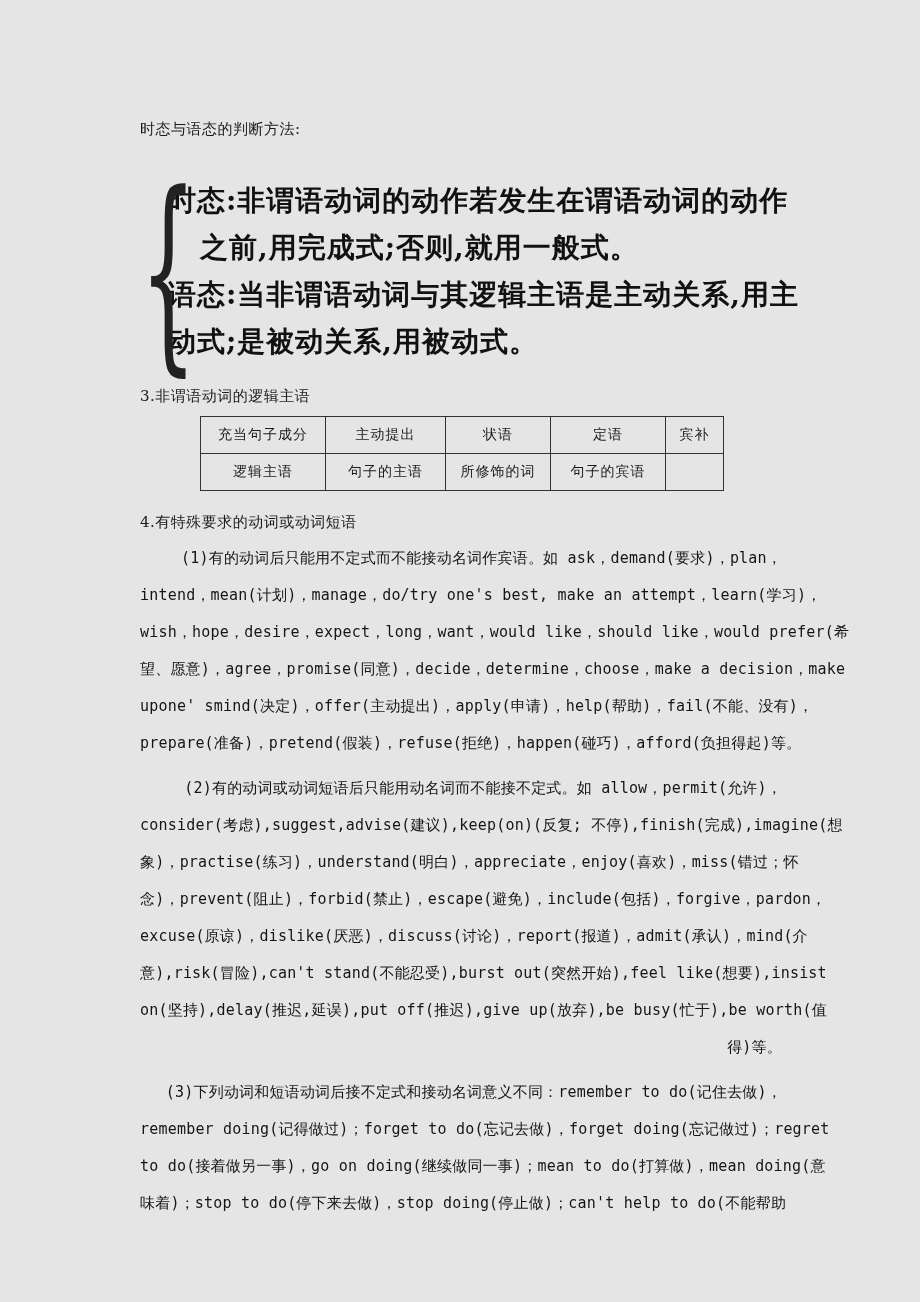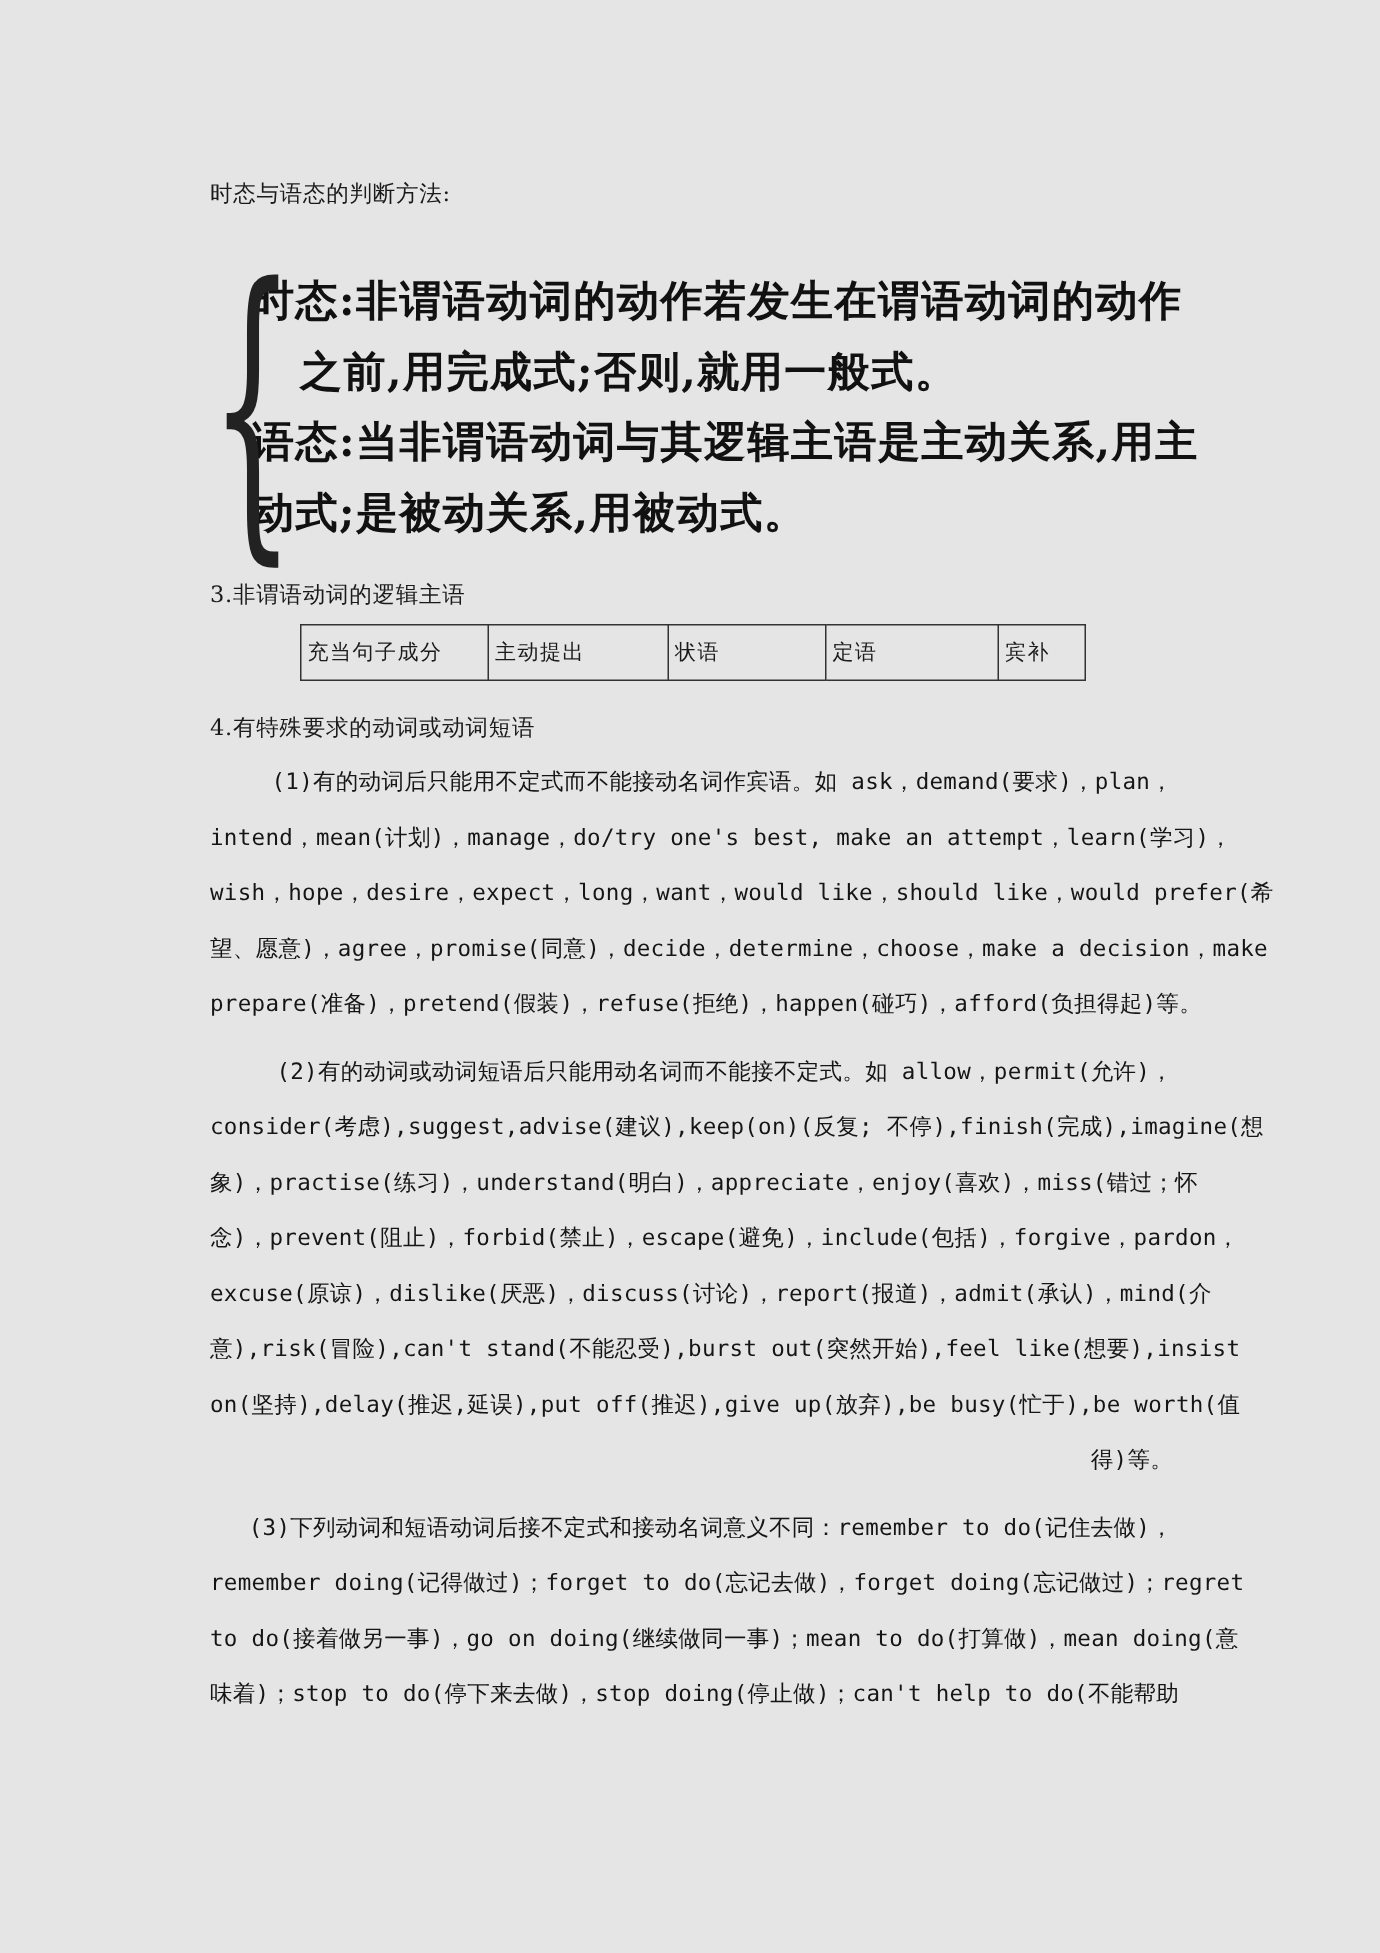--- a/index.html
+++ b/index.html
@@ -30,21 +30,21 @@
 
   .sec-heading { font-size:15px; letter-spacing:.5px; }
   .h3 { margin-top:18px; }
   .h4 { margin-top:22px; }
 
   table.ls-table {
     border-collapse:collapse; table-layout:fixed;
     margin:10px 0 0 60px;
   }
   table.ls-table td {
-    border:1px solid #333; vertical-align:middle;
+    border:1px solid #333; text-align:center; vertical-align:middle;
     font-size:14px; padding:9px 4px; letter-spacing:1px;
     font-family:"DejaVu Serif","Liberation Serif",serif;
   }
 
   .body-text {
     margin-top:8px;
     font-family:"DejaVu Sans Mono","Liberation Mono",monospace;
     font-size:15px; line-height:37px; color:#151515;
     letter-spacing:.2px; white-space:nowrap;
   }
@@ -80,31 +80,39 @@
     </colgroup>
     <tbody>
 
     <tr>
         <td>充当句子成分</td>
         <td>主动提出</td>
         <td>状语</td>
         <td>定语</td>
         <td>宾补</td>
       </tr>
+        <tr>
+        <td>逻辑主语</td>
+        <td>句子的主语</td>
+        <td>所修饰的词</td>
+        <td>句子的宾语</td>
+        <td></td>
+      </tr>
       </tbody>
   </table>
 
   <div class="sec-heading h4">4.有特殊要求的动词或动词短语</div>
 
   <div class="body-text">
 
   <div class="line">(1)有的动词后只能用不定式而不能接动名词作宾语。如 ask，demand(要求)，plan，</div>
       <div class="line">intend，mean(计划)，manage，do/try one's best, make an attempt，learn(学习)，</div>
       <div class="line">wish，hope，desire，expect，long，want，would like，should like，would prefer(希</div>
       <div class="line">望、愿意)，agree，promise(同意)，decide，determine，choose，make a decision，make</div>
+      <div class="line">upone' smind(决定)，offer(主动提出)，apply(申请)，help(帮助)，fail(不能、没有)，</div>
       <div class="line">prepare(准备)，pretend(假装)，refuse(拒绝)，happen(碰巧)，afford(负担得起)等。</div>
     </div>
 
   <div class="body-text">
 
   <div class="line">(2)有的动词或动词短语后只能用动名词而不能接不定式。如 allow，permit(允许)，</div>
       <div class="line">consider(考虑),suggest,advise(建议),keep(on)(反复; 不停),finish(完成),imagine(想</div>
       <div class="line">象)，practise(练习)，understand(明白)，appreciate，enjoy(喜欢)，miss(错过；怀</div>
       <div class="line">念)，prevent(阻止)，forbid(禁止)，escape(避免)，include(包括)，forgive，pardon，</div>
       <div class="line">excuse(原谅)，dislike(厌恶)，discuss(讨论)，report(报道)，admit(承认)，mind(介</div>

